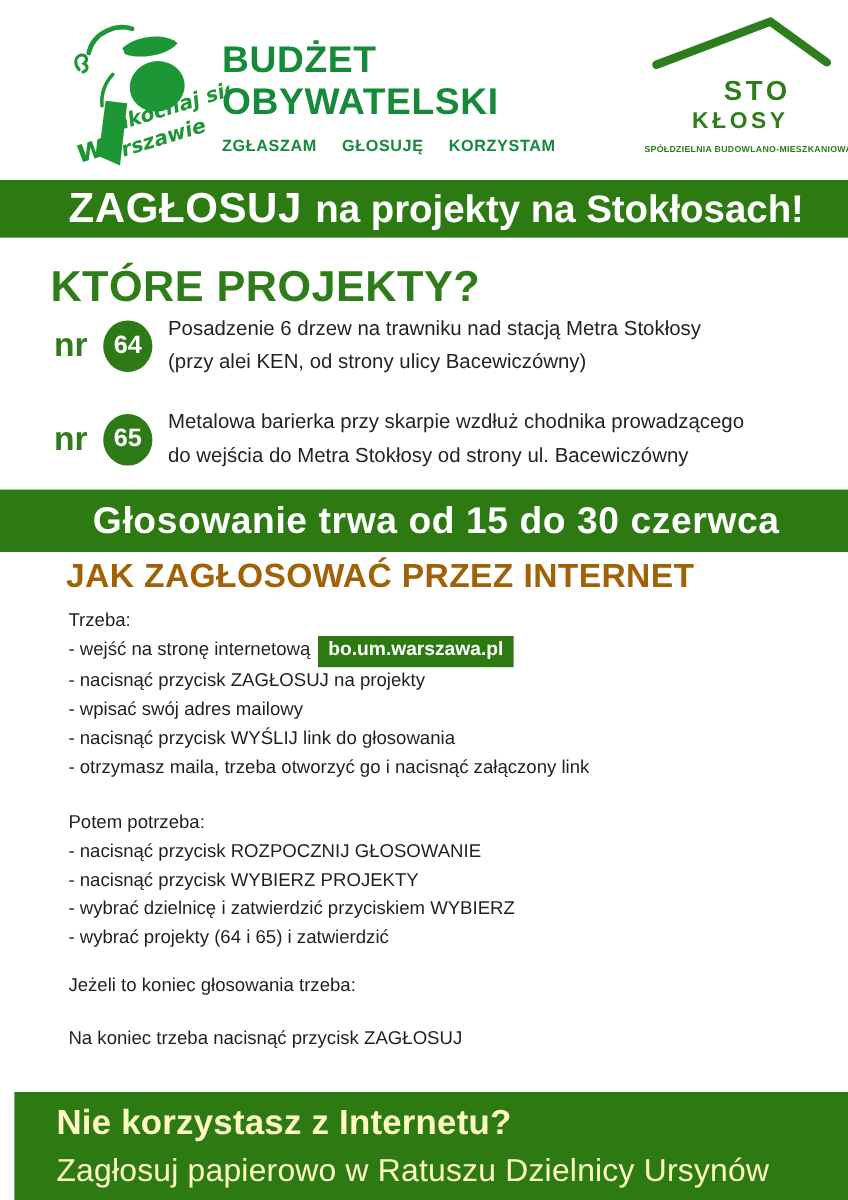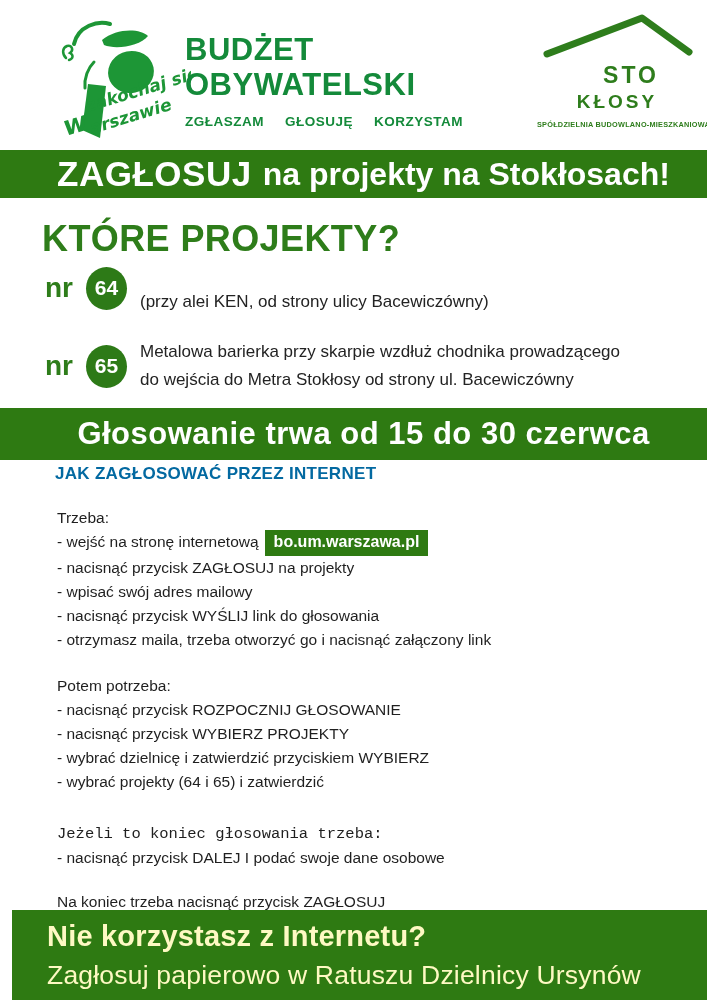--- a/index.html
+++ b/index.html
@@ -27,25 +27,25 @@
   
   .projects-heading{position:absolute;left:42px;top:218px;font-size:36px;font-weight:800;color:#2e7d1a;letter-spacing:0.4px;}
   .project-row{position:absolute;left:45px;display:flex;align-items:center;gap:13px;}
   .project-row.p1{top:260px;}
   .project-row.p2{top:338px;}
   .nr-label{font-size:28px;font-weight:800;color:#2e7d1a;}
   .nr-circle{width:41px;height:43px;border-radius:50%;background:#2d7a17;color:#fff;
     font-size:21px;font-weight:800;display:flex;align-items:center;justify-content:center;flex:0 0 auto;}
   .project-text{font-size:17px;line-height:28px;color:#232323;}
   
-  .internet-heading{position:absolute;left:55px;top:464px;font-size:17px;font-weight:800;color:#0369a1;letter-spacing:0.3px;text-align:right;}
+  .internet-heading{position:absolute;left:55px;top:464px;font-size:28px;font-weight:800;color:#a16207;letter-spacing:0.3px;text-align:right;}
   .steps{position:absolute;left:57px;top:506px;width:610px;font-size:15.5px;line-height:24px;color:#1f1f1f;}
   .steps .line{white-space:nowrap;}
   .steps .gap1{margin-top:22px;}
-  .steps .gap2{margin-top:28px;font-family:Liberation Mono, monospace;}
+  .steps .gap2{margin-top:16px;}
   .steps .gap3{margin-top:20px;}
   .url-badge{display:inline-block;background:#2e7a12;color:#ffffff;font-weight:700;font-size:16px;
     padding:2px 9px 4px 9px;margin-left:6px;line-height:20px;text-align:right;}
   
   .footer{position:absolute;left:12px;right:0;top:910px;height:90px;background:#2e7a12;color:#fef9c3;
     padding:10px 0 0 35px;box-sizing:border-box;}
   .footer-q{font-size:29px;font-weight:800;letter-spacing:0.2px;}
   .footer-a{font-size:26.5px;font-weight:400;margin-top:7px;letter-spacing:0.2px;}
   svg{display:block;}
 </style>
@@ -95,21 +95,21 @@
     <span class="strong">ZAGŁOSUJ</span>
     <span class="rest">na projekty na Stokłosach!</span>
   </div>
 
   <div class="projects-heading">KTÓRE PROJEKTY?</div>
 
   <div class="project-row p1">
     <span class="nr-label">nr</span>
     <span class="nr-circle">64</span>
     <span class="project-text">
-      <br>
+      <span>Posadzenie 6 drzew na trawniku nad stacją Metra Stokłosy</span><br>
       <span>(przy alei KEN, od strony ulicy Bacewiczówny)</span>
     </span>
   </div>
 
   <div class="project-row p2">
     <span class="nr-label">nr</span>
     <span class="nr-circle">65</span>
     <span class="project-text">
       <span>Metalowa barierka przy skarpie wzdłuż chodnika prowadzącego</span><br>
       <span>do wejścia do Metra Stokłosy od strony ul. Bacewiczówny</span>
@@ -132,21 +132,20 @@
     <div class="line">- nacisnąć przycisk WYŚLIJ link do głosowania</div>
     <div class="line">- otrzymasz maila, trzeba otworzyć go i nacisnąć załączony link</div>
 
     <div class="line gap1">Potem potrzeba:</div>
     <div class="line">- nacisnąć przycisk ROZPOCZNIJ GŁOSOWANIE</div>
     <div class="line">- nacisnąć przycisk WYBIERZ PROJEKTY</div>
     <div class="line">- wybrać dzielnicę i zatwierdzić przyciskiem WYBIERZ</div>
     <div class="line">- wybrać projekty (64 i 65) i zatwierdzić</div>
 
     <div class="line gap2">Jeżeli to koniec głosowania trzeba:</div>
-    <div class="line">- nacisnąć przycisk DALEJ I podać swoje dane osobowe</div>
 
     <div class="line gap3">Na koniec trzeba nacisnąć przycisk ZAGŁOSUJ</div>
   </div>
 
   <div class="footer">
     <div class="footer-q">Nie korzystasz z Internetu?</div>
     <div class="footer-a">Zagłosuj papierowo w Ratuszu Dzielnicy Ursynów</div>
   </div>
 
 </div>

